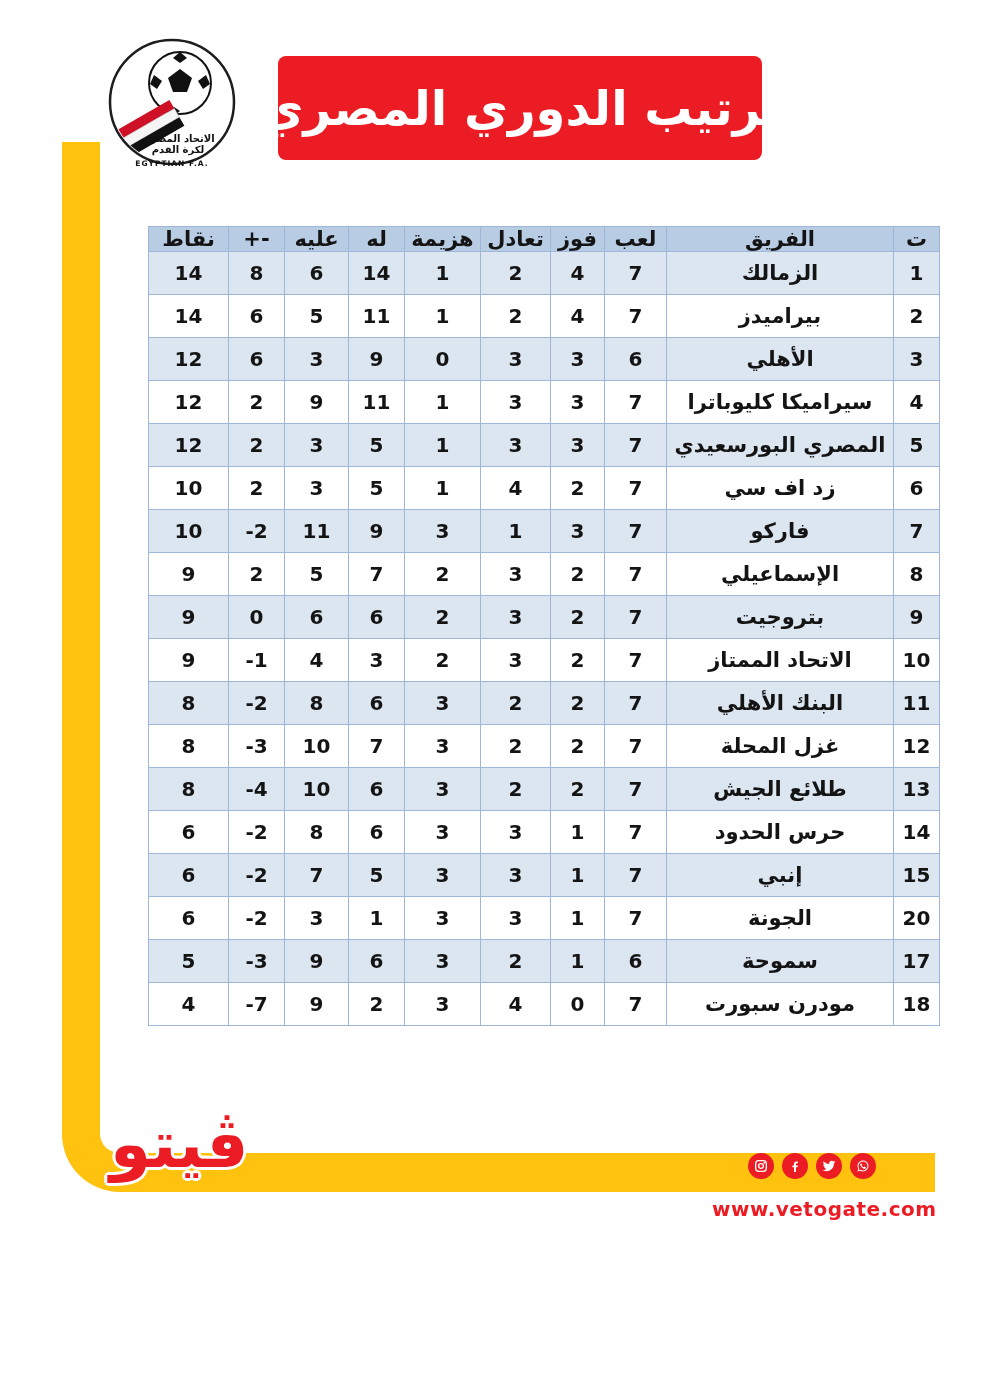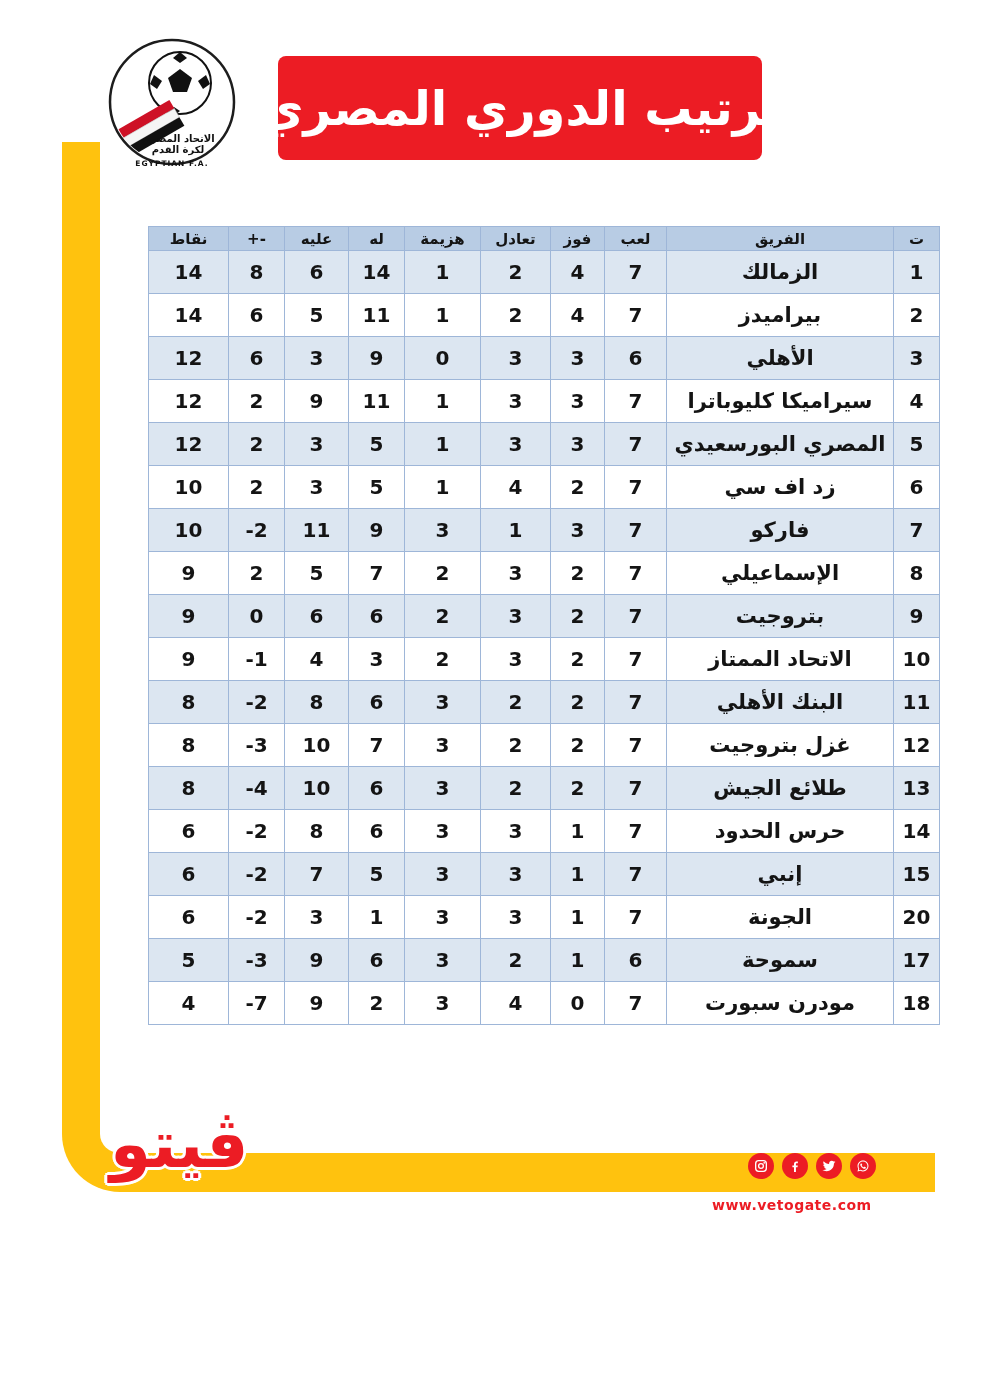--- a/index.html
+++ b/index.html
@@ -36,21 +36,21 @@
   table.standings{
     position:absolute;left:148px;top:226px;width:791px;
     border-collapse:collapse;direction:rtl;table-layout:fixed;
     font-family:"DejaVu Sans", sans-serif;
   }
   table.standings th, table.standings td{
     border:1px solid var(--table-border,#9EB6D8);
     text-align:center;vertical-align:middle;
     font-weight:bold;color:#141414;overflow:hidden;white-space:nowrap;
   }
-  table.standings thead th{background:var(--table-header-bg,#B8CCE4);height:24px;font-size:15px;}
+  table.standings thead th{background:var(--table-header-bg,#B8CCE4);height:24px;font-size:21px;}
   table.standings tbody td{height:43px;font-size:20px;}
   table.standings tbody td.team{font-size:21px;margin-left:16px;}
   table.standings tbody tr:nth-child(odd){background:var(--table-band-bg,#DCE6F1);}
   table.standings tbody tr:nth-child(even){background:#ffffff;}
 
   
   .veto-brand{
     position:absolute;left:110px;top:1106px;z-index:2;
     font-size:66px;font-weight:bold;color:var(--accent-red,#EC1C24);direction:rtl;
     text-shadow:3px 0 0 #fff,-3px 0 0 #fff,0 3px 0 #fff,0 -3px 0 #fff,
@@ -59,21 +59,21 @@
   .social{position:absolute;left:748px;top:1153px;z-index:2;display:flex;gap:8px;}
   .social-icon{
     width:26px;height:26px;border-radius:50%;
     background:var(--accent-red,#EC1C24);
     display:flex;align-items:center;justify-content:center;cursor:pointer;
   }
   .social-icon svg{display:block;}
   .website{
     position:absolute;left:712px;top:1197px;width:210px;z-index:2;
     text-align:left;color:var(--accent-red,#EC1C24);
-    font-size:14px;font-weight:bold;letter-spacing:.5px;
+    font-size:20px;font-weight:bold;letter-spacing:.5px;
   }
 </style>
 </head>
 <body>
 
 <div class="page">
 
   <div class="yellow-frame"></div>
 
   <div class="efa-logo">
@@ -265,21 +265,21 @@
           <td dir="ltr">2</td>
           <td dir="ltr">2</td>
           <td dir="ltr">3</td>
           <td dir="ltr">6</td>
           <td dir="ltr">8</td>
           <td dir="ltr">-2</td>
           <td dir="ltr">8</td>
         </tr>
         <tr>
           <td dir="ltr">12</td>
-          <td class="team">غزل بتروجيت</td>
+          <td class="team">غزل المحلة</td>
           <td dir="ltr">7</td>
           <td dir="ltr">2</td>
           <td dir="ltr">2</td>
           <td dir="ltr">3</td>
           <td dir="ltr">7</td>
           <td dir="ltr">10</td>
           <td dir="ltr">-3</td>
           <td dir="ltr">8</td>
         </tr>
         <tr>

